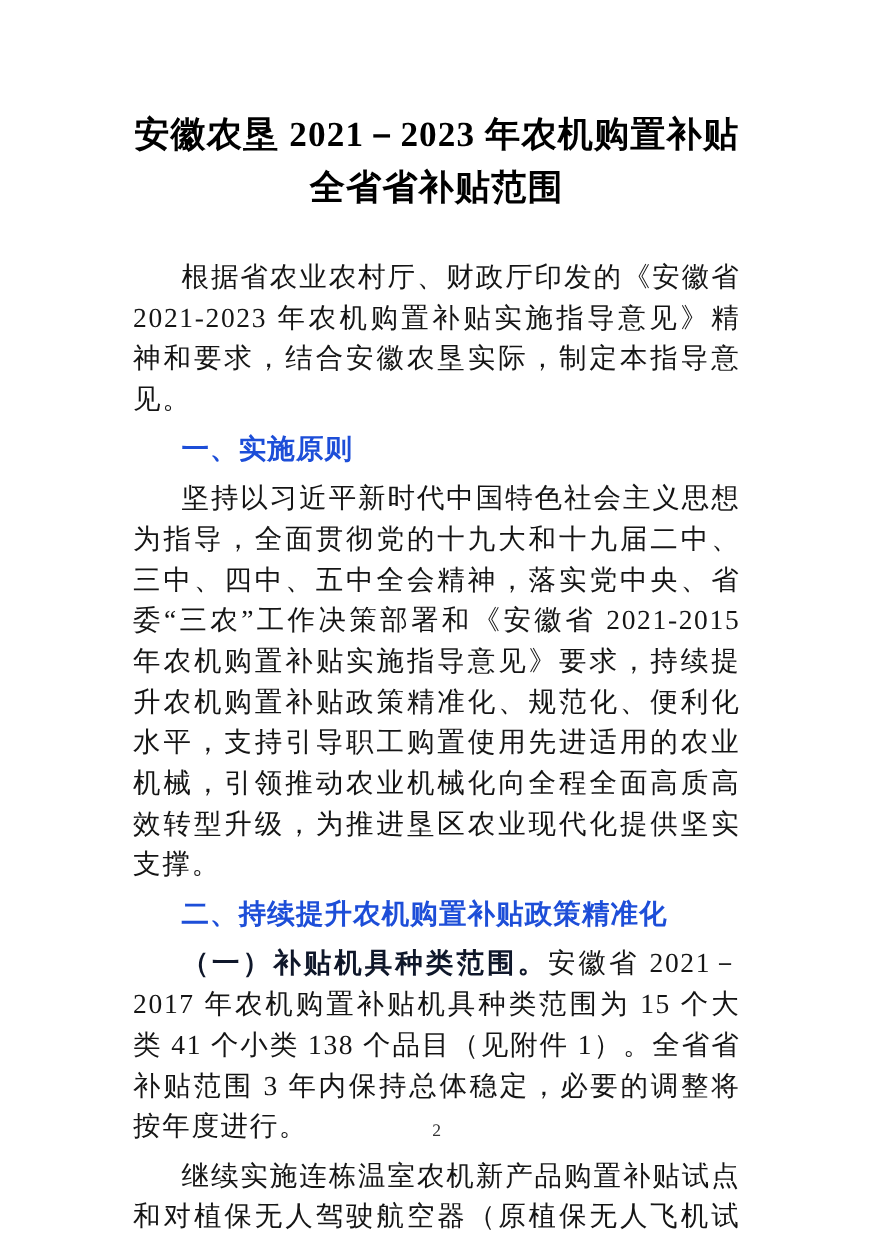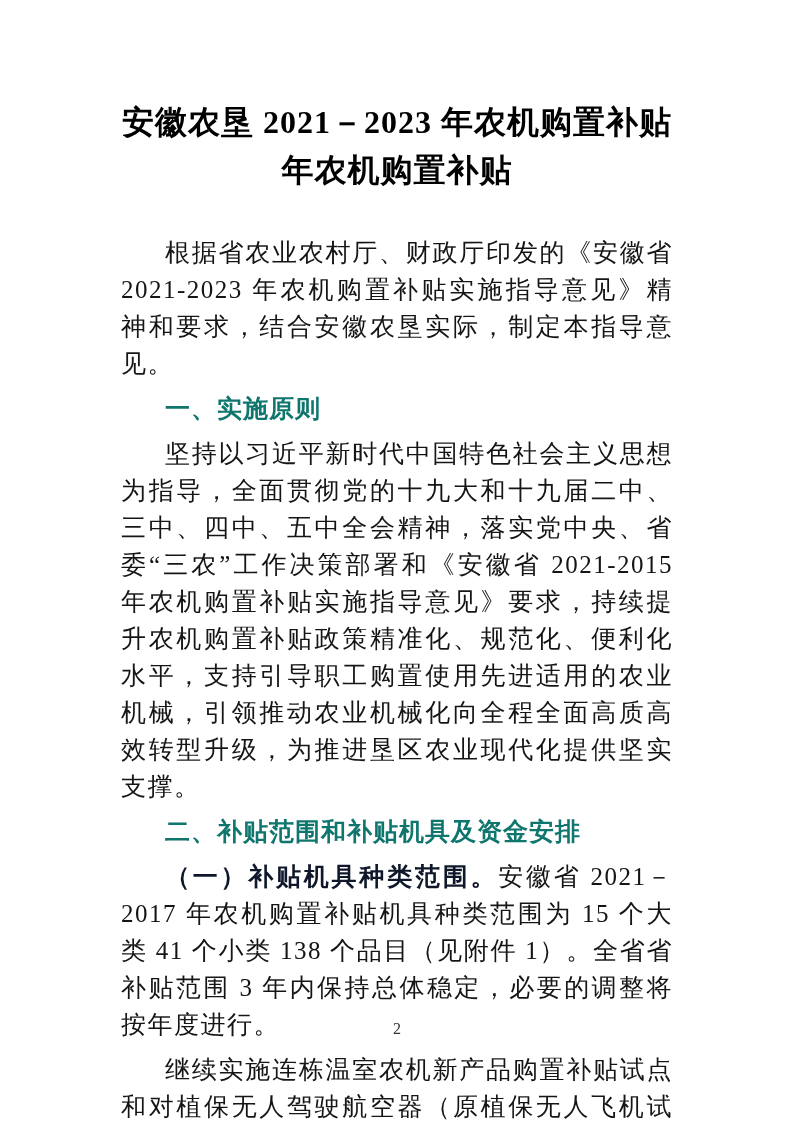--- a/index.html
+++ b/index.html
@@ -37,21 +37,21 @@
     line-height: 37px;
     letter-spacing: 1.5px;
     text-align: justify;
     text-indent: 44px;
     margin: 8px;
     color: #151515;
   }
   .heading {
     font-family: Liberation Sans, sans-serif;
     font-weight: bold;
-    color: #0f766e;
+    color: #1d4ed8;
     letter-spacing: 1px;
   }
   .lead-bold {
     font-family: "Liberation Sans", "DejaVu Sans", sans-serif;
     font-weight: bold;
     color: #0f172a;
   }
   .page-number {
     position: absolute;
     left: 0;
@@ -64,30 +64,30 @@
   }
 </style>
 </head>
 <body>
 
 <div class="page">
   <div class="text-block">
 
     <h1 class="doc-title">
       <span>安徽农垦 2021－2023 年农机购置补贴</span><br>
-      <span>年农机购置补贴</span>
+      <span>全省省补贴范围</span>
     </h1>
 
     <p class="para">根据省农业农村厅、财政厅印发的《安徽省 2021-2023 年农机购置补贴实施指导意见》精神和要求，结合安徽农垦实际，制定本指导意见。</p>
 
     <p class="para heading">一、实施原则</p>
 
     <p class="para">坚持以习近平新时代中国特色社会主义思想为指导，全面贯彻党的十九大和十九届二中、三中、四中、五中全会精神，落实党中央、省委“三农”工作决策部署和《安徽省 2021-2015 年农机购置补贴实施指导意见》要求，持续提升农机购置补贴政策精准化、规范化、便利化水平，支持引导职工购置使用先进适用的农业机械，引领推动农业机械化向全程全面高质高效转型升级，为推进垦区农业现代化提供坚实支撑。</p>
 
-    <p class="para heading">二、补贴范围和补贴机具及资金安排</p>
+    <p class="para heading">二、持续提升农机购置补贴政策精准化</p>
 
     <p class="para"><span class="lead-bold">（一）补贴机具种类范围。</span><span>安徽省 2021－2017 年农机购置补贴机具种类范围为 15 个大类 41 个小类 138 个品目（见附件 1）。全省省补贴范围 3 年内保持总体稳定，必要的调整将按年度进行。</span></p>
 
     <p class="para">继续实施连栋温室农机新产品购置补贴试点和对植保无人驾驶航空器（原植保无人飞机试点）进行购置补贴，具体操作办法待省农业农村厅另行通知。在此之前，植保无人驾驶航空器购置补贴工作，必要的调整将按年度进行。</p>
 
   </div>
 
   <div class="page-number">2</div>
 </div>
 

